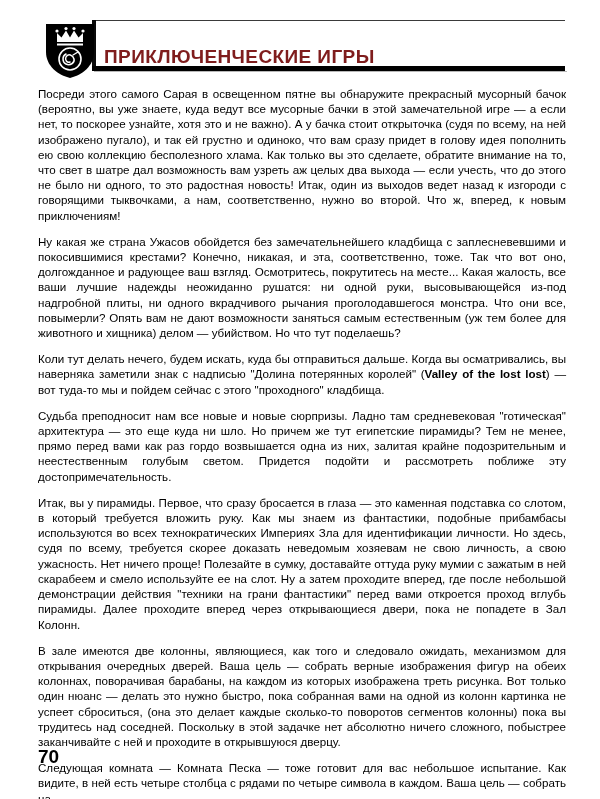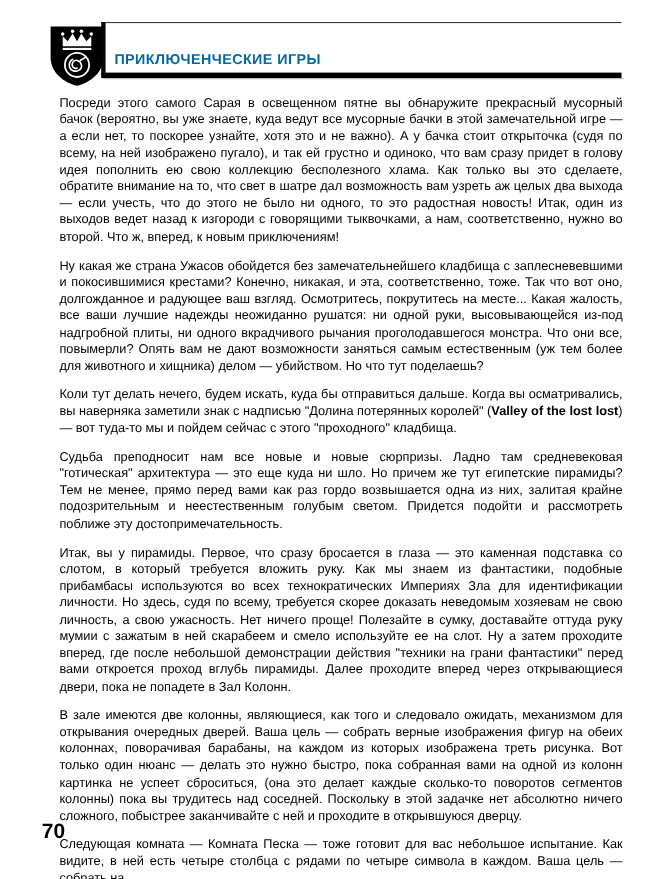--- a/index.html
+++ b/index.html
@@ -65,26 +65,26 @@
     top: 53px;
     width: 473px;
     height: 1px;
     background: #b8b8b8;
   }
 
   .header-title {
     position: absolute;
     left: 104px;
     top: 29px;
-    font-size: 13px;
+    font-size: 19px;
     font-weight: bold;
     letter-spacing: 0.4px;
     line-height: 1;
     white-space: nowrap;
-    color: #0369a1;
+    color: #7f1d1d;
   }
 
   
   .logo {
     position: absolute;
     left: 44px;
     top: 22px;
     width: 52px;
     height: 58px;
   }
@@ -92,21 +92,21 @@
 
   
   .content {
     position: absolute;
     left: 38px;
     top: 86px;
     width: 528px;
   }
 
   .para {
-    margin: 0 0 11px 16px;
+    margin: 0 0 11px 0;
     font-size: 11.6px;
     line-height: 15.2px;
     text-align: justify;
     text-justify: inter-word;
     color: #000000;
     hyphens: manual;
   }
   .para:last-child { margin-bottom: 0; }
 
   .para b { font-weight: bold; }

